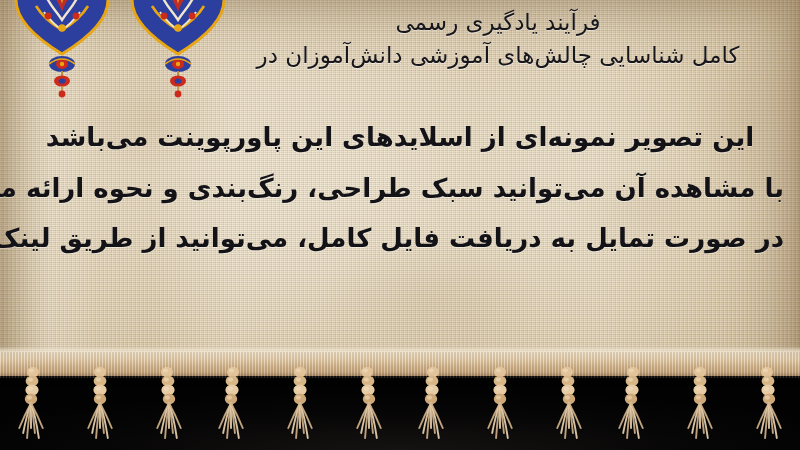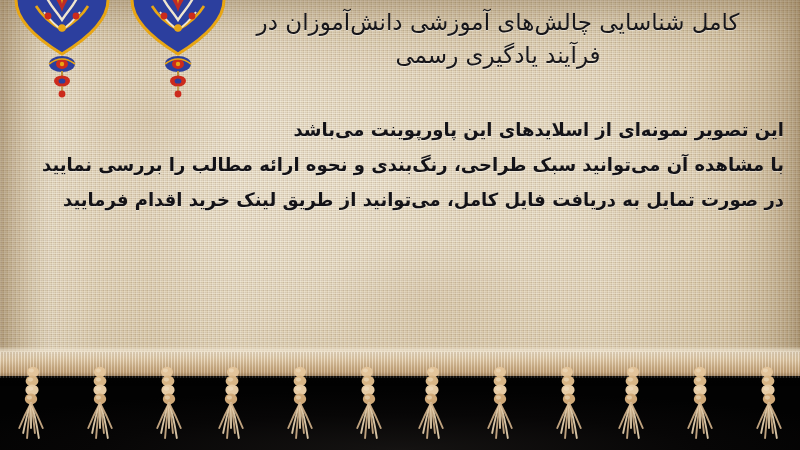--- a/index.html
+++ b/index.html
@@ -144,22 +144,23 @@
     letter-spacing: 0px;
     text-shadow: 0 1px 0 rgba(255,255,255,0.45);
   }
   .title-line { display: block; white-space: nowrap; }
 
   .body-block {
     position: absolute;
     top: 112px;
     right: 16px;
     left: 16px;
+    text-align: center;
     color: #131217;
-    font-size: 18px;
+    font-size: 26px;
     line-height: 1.95;
     font-weight: 600;
   }
   .body-line {
     display: block;
     white-space: nowrap;
     text-shadow: 0 1px 0 rgba(255,255,255,0.38);
   }
 
   
@@ -334,22 +335,22 @@
         <rect x="19" y="16" width="2" height="6" fill="#b8903a"></rect>
         <ellipse cx="20" cy="26" rx="8" ry="5.5" fill="#cc2a1c"></ellipse>
         <ellipse cx="20" cy="26" rx="3.4" ry="2.6" fill="#2c3f9e"></ellipse>
         <rect x="19.2" y="31" width="1.6" height="5" fill="#b8903a"></rect>
         <circle cx="20" cy="39" r="3.4" fill="#cc2a1c"></circle>
       </svg>
     </div>
   </div>
 
   <div class="title-block">
+    <span class="title-line">فرآیند یادگیری رسمی</span>
     <span class="title-line">کامل شناسایی چالش‌های آموزشی دانش‌آموزان در</span>
-    <span class="title-line">فرآیند یادگیری رسمی</span>
   </div>
 
   <div class="body-block">
     <span class="body-line">این تصویر نمونه‌ای از اسلایدهای این پاورپوینت می‌باشد</span>
     <span class="body-line">با مشاهده آن می‌توانید سبک طراحی، رنگ‌بندی و نحوه ارائه مطالب را بررسی نمایید</span>
     <span class="body-line">در صورت تمایل به دریافت فایل کامل، می‌توانید از طریق لینک خرید اقدام فرمایید</span>
   </div>
 
   <div class="fringe-zone">
     <div class="black-ground"></div>

